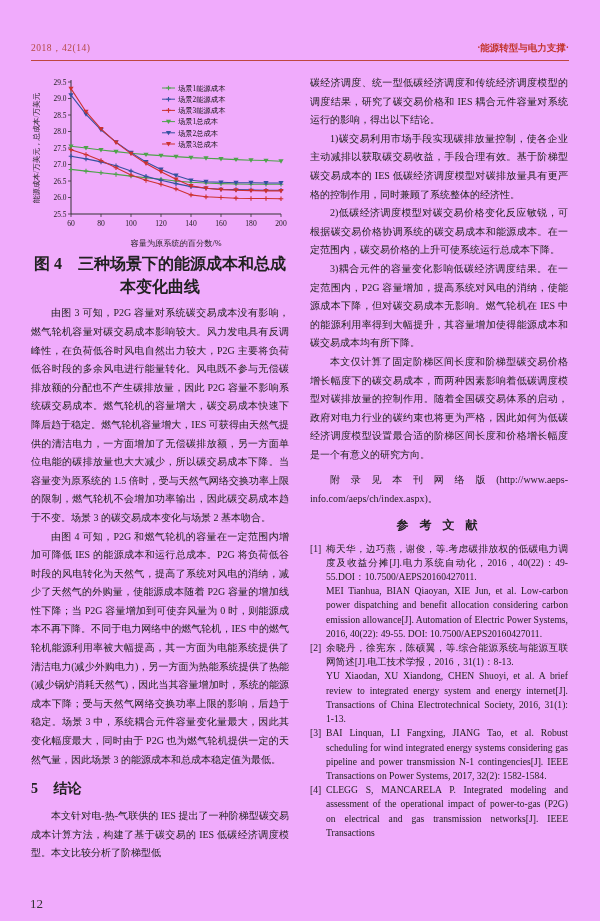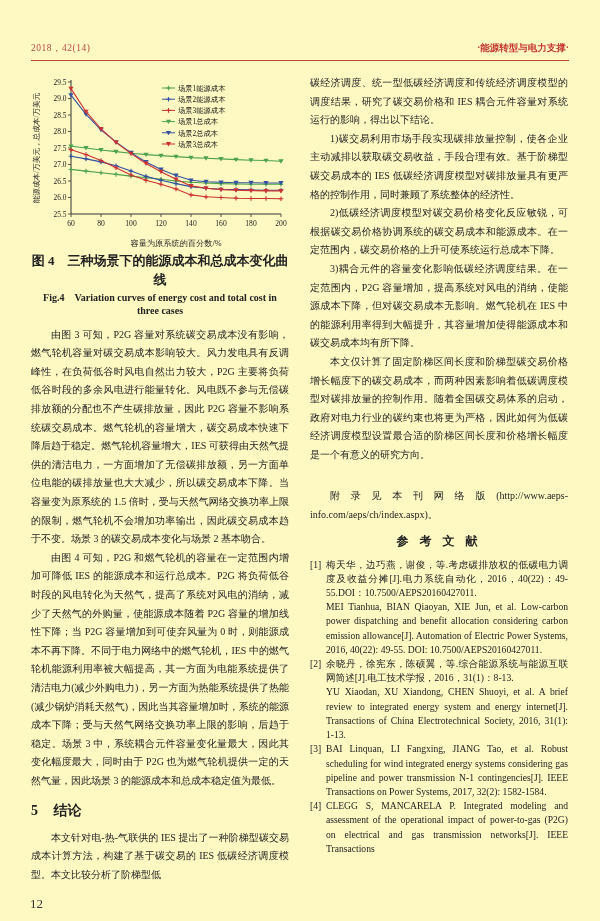--- a/index.html
+++ b/index.html
@@ -1,37 +1,37 @@
 <!DOCTYPE html>
 <html><head>
 <meta charset="utf-8">
 <style>
   html,body{margin:0;padding:0;background:#e8e8e8;}
   .page{
     position:relative;width:600px;height:921px;overflow:hidden;
-    background:#fef9c3;margin:0 auto;box-sizing:border-box;
+    background:#f0abfc;margin:0 auto;box-sizing:border-box;
     padding:42px 31px 0 31px;
     font-family:"Liberation Serif","DejaVu Serif",serif;color:#222;
   }
   .hdr{display:flex;justify-content:space-between;align-items:baseline;font-size:9.5px;}
   .hdr .issue{color:#b34a43;letter-spacing:.5px;}
   .hdr .coltitle{color:#c2342c;font-weight:bold;}
   .rule{border:none;border-top:1.3px solid #bf463f;margin:5px 0 13px 0;}
   .cols{display:flex;gap:21px;}
   .col{width:258px;box-sizing:border-box;}
   .para{margin:0;font-size:10px;line-height:18.6px;text-align:justify;text-indent:2em;}
   .no-indent{text-indent:0;}
   figure{margin:0 0 6px 0;}
   #chart{width:258px;height:176px;}
   #chart svg{font-family:"Liberation Serif","DejaVu Serif",serif;}
-  .cap-zh{font-size:13px;font-weight:bold;text-align:center;line-height:1.45;margin-top:2px;}
+  .cap-zh{font-size:16px;font-weight:bold;text-align:center;line-height:1.45;margin-top:2px;}
   .cap-en{font-size:10px;font-weight:bold;text-align:center;line-height:1.35;width:235px;margin:1px auto 8px auto;}
   .sec{font-size:14px;font-weight:bold;margin:11px 0 9px 0;}
   .sec .num{margin-right:1.1em;}
-  .appendix{margin-top:23px;}
+  .appendix{margin-top:7px;}
   .refs-title{font-size:12px;font-weight:bold;text-align:center;letter-spacing:4px;margin:8px 0 8px 0;}
   .ref{position:relative;padding-left:16px;font-size:9.6px;line-height:14.2px;text-align:justify;}
   .ref-num{position:absolute;left:0;top:0;}
   .ref-part{text-align:justify;}
   .ref-part:empty{display:none;}
   .pageno{position:absolute;left:30px;bottom:9px;font-size:13px;color:#333;}
 </style>
 </head>
 <body>
 
@@ -209,21 +209,20 @@
                 <text x="147" y="61.5" font-size="7.3" fill="#111">场景2总成本</text>
                 <line x1="131" y1="70" x2="144" y2="70" stroke="#cc3130" stroke-width="1"></line>
                 <polygon points="134.9,68.1 140.1,68.1 137.5,72.5" fill="#cc3130"></polygon>
                 <text x="147" y="72.7" font-size="7.3" fill="#111">场景3总成本</text>
               </g>
               <text x="145" y="172" text-anchor="middle" font-size="8.2" fill="#222">容量为原系统的百分数/%</text>
               <text transform="translate(8 74) rotate(-90)" text-anchor="middle" font-size="7.6" fill="#222">能源成本/万美元，总成本/万美元</text>
             </svg></div>
         <figcaption>
           <div class="cap-zh">图 4　三种场景下的能源成本和总成本变化曲线</div>
-          <div class="cap-en">Fig.4　Variation curves of energy cost and total cost in three cases</div>
         </figcaption>
       </figure>
 
       <p class="para">由图 3 可知，P2G 容量对系统碳交易成本没有影响，燃气轮机容量对碳交易成本影响较大。风力发电具有反调峰性，在负荷低谷时风电自然出力较大，P2G 主要将负荷低谷时段的多余风电进行能量转化。风电既不参与无偿碳排放额的分配也不产生碳排放量，因此 P2G 容量不影响系统碳交易成本。燃气轮机的容量增大，碳交易成本快速下降后趋于稳定。燃气轮机容量增大，IES 可获得由天然气提供的清洁电力，一方面增加了无偿碳排放额，另一方面单位电能的碳排放量也大大减少，所以碳交易成本下降。当容量变为原系统的 1.5 倍时，受与天然气网络交换功率上限的限制，燃气轮机不会增加功率输出，因此碳交易成本趋于不变。场景 3 的碳交易成本变化与场景 2 基本吻合。</p>
       <p class="para">由图 4 可知，P2G 和燃气轮机的容量在一定范围内增加可降低 IES 的能源成本和运行总成本。P2G 将负荷低谷时段的风电转化为天然气，提高了系统对风电的消纳，减少了天然气的外购量，使能源成本随着 P2G 容量的增加线性下降；当 P2G 容量增加到可使弃风量为 0 时，则能源成本不再下降。不同于电力网络中的燃气轮机，IES 中的燃气轮机能源利用率被大幅提高，其一方面为电能系统提供了清洁电力(减少外购电力)，另一方面为热能系统提供了热能(减少锅炉消耗天然气)，因此当其容量增加时，系统的能源成本下降；受与天然气网络交换功率上限的影响，后趋于稳定。场景 3 中，系统耦合元件容量变化量最大，因此其变化幅度最大，同时由于 P2G 也为燃气轮机提供一定的天然气量，因此场景 3 的能源成本和总成本稳定值为最低。</p>
 
       <h2 class="sec">
         <span class="num">5</span><span>结论</span>
       </h2>
 

